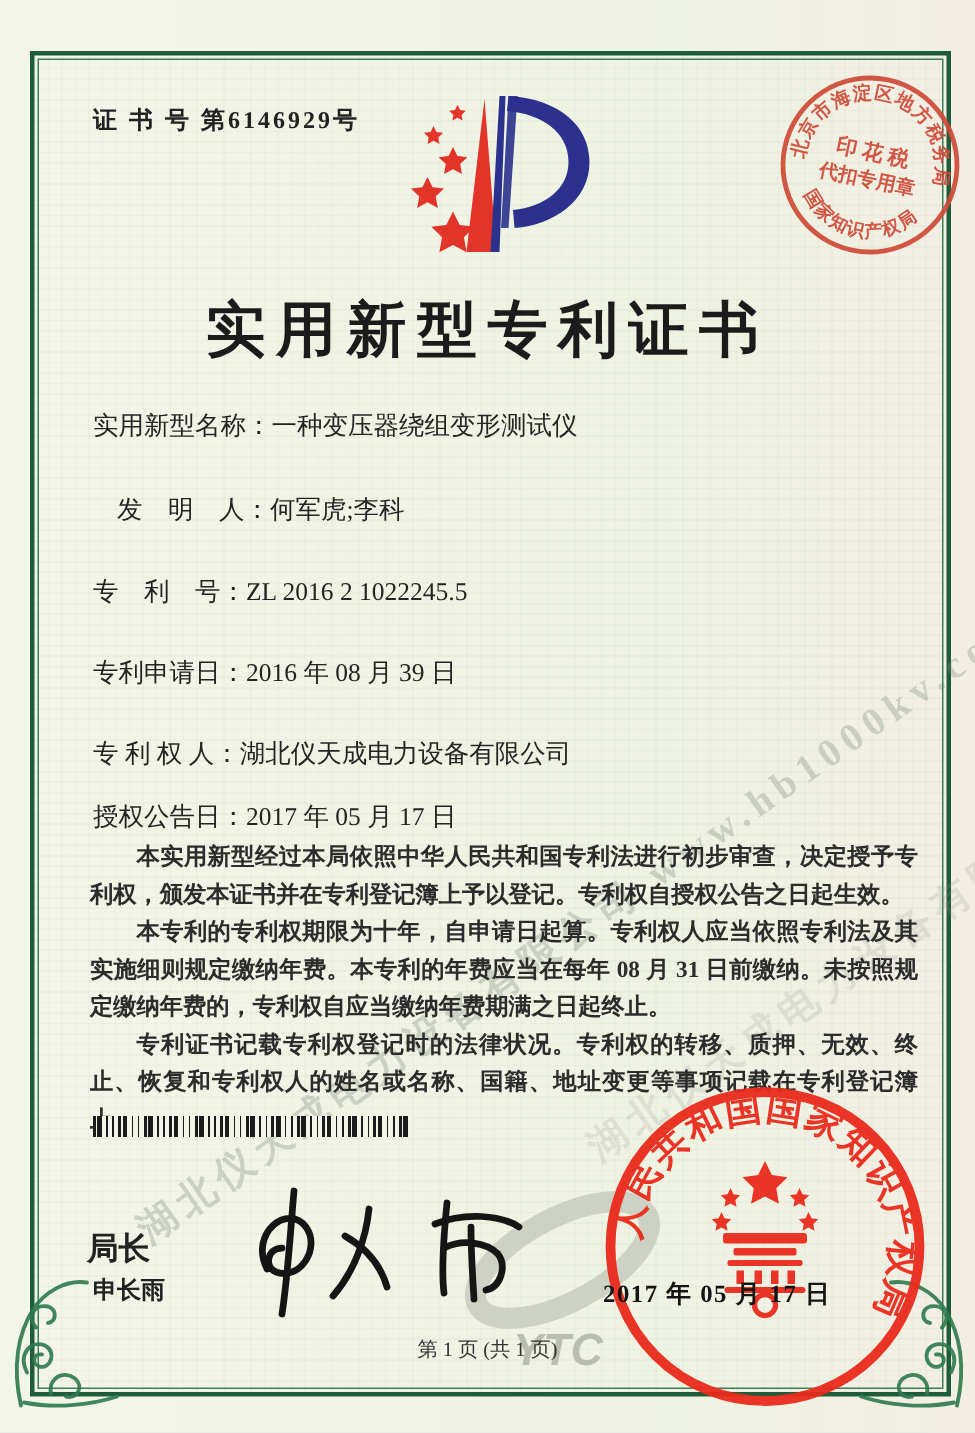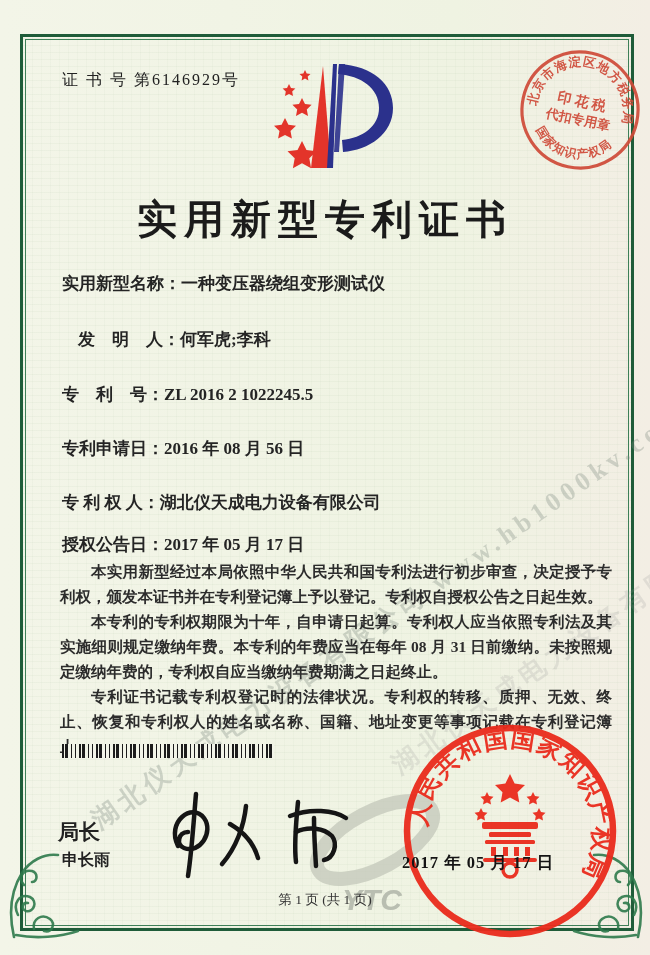--- a/index.html
+++ b/index.html
@@ -15,28 +15,28 @@
     position:absolute; left:20px; top:34px; right:16px; bottom:24px;
     border:3px solid #1f5c39; z-index:0;
     background-image:
       repeating-linear-gradient(0deg, rgba(140,172,132,0.07) 0 1px, transparent 1px 7px),
       repeating-linear-gradient(90deg, rgba(140,172,132,0.05) 0 1px, transparent 1px 9px);
   }
   .frame::after{content:""; position:absolute; inset:2px; border:1px solid #3d7f57;}
   .corner{position:absolute; z-index:2; opacity:.9;}
   .corner.bl{left:4px; bottom:14px;}
   .corner.br{right:2px; bottom:14px; transform:scaleX(-1);}
-  .cert-no{position:absolute; left:62px; top:70px; font-size:16px; font-weight:400;
+  .cert-no{position:absolute; left:62px; top:70px; font-size:16px; font-weight:700;
     letter-spacing:2px; z-index:2;}
   .logo{position:absolute; left:245px; top:56px; z-index:2;}
   .tax-stamp{position:absolute; left:512px; top:42px; z-index:3; transform:rotate(12deg); opacity:.92;}
   .title{position:absolute; left:0; top:176px; width:100%; text-align:center;
     font-size:40px; font-weight:700; letter-spacing:7px; z-index:2; color:#1b1b1b;margin-top:16px;}
   .fields{position:absolute; left:62px; top:0; z-index:2; width:540px;}
-  .field{position:absolute; left:0; font-size:17px; font-weight:700; white-space:nowrap; color:#242424;}
+  .field{position:absolute; left:0; font-size:17px; font-weight:400; white-space:nowrap; color:#242424;}
   .f0{top:272px;} .f1{top:328px;margin-left:16px;} .f2{top:383px;} .f3{top:437px;} .f4{top:491px;} .f5{top:533px;}
   .body-text{position:absolute; left:60px; top:559px; width:552px; z-index:2;
     font-size:15.5px; line-height:25px; text-align:justify; color:#2c2c2c; font-weight:700;}
   .body-text p{margin:0; text-indent:2em;}
   .barcode{position:absolute; left:62px; top:744px; width:212px; height:14px; z-index:2;
     background:repeating-linear-gradient(90deg,#1c1c1c 0 2px,#f2f4e8 2px 3px,#1c1c1c 3px 6px,#f2f4e8 6px 9px,#1c1c1c 9px 10px,#f2f4e8 10px 13px,#1c1c1c 13px 14px,#f2f4e8 14px 17px);}
   .sig-title{position:absolute; left:58px; top:818px; font-size:21px; font-weight:700; z-index:4;}
   .sig-name{position:absolute; left:62px; top:850px; font-size:16px; font-weight:700; z-index:4;}
   .ytc{position:absolute; left:280px; top:788px; z-index:1;}
   .signature{position:absolute; left:148px; top:788px; z-index:4;}
@@ -112,21 +112,21 @@
     <text x="68" y="64" text-anchor="middle" font-size="14" font-weight="700" fill="#cf4a38">印 花 税</text>
     <text x="68" y="82" text-anchor="middle" font-size="13" font-weight="700" fill="#cf4a38">代扣专用章</text>
   </svg>
 
   <div class="title">实用新型专利证书</div>
 
   <div class="fields">
     <div class="field f0"><span>实用新型名称：</span><span>一种变压器绕组变形测试仪</span></div>
     <div class="field f1"><span>发　明　人：</span><span>何军虎;李科</span></div>
     <div class="field f2"><span>专　利　号：</span><span>ZL 2016 2 1022245.5</span></div>
-    <div class="field f3"><span>专利申请日：</span><span>2016 年 08 月 56 日</span></div>
+    <div class="field f3"><span>专利申请日：</span><span>2016 年 08 月 39 日</span></div>
     <div class="field f4"><span>专 利 权 人：</span><span>湖北仪天成电力设备有限公司</span></div>
     <div class="field f5"><span>授权公告日：</span><span>2017 年 05 月 17 日</span></div>
   </div>
 
   <div class="body-text">
     <p>本实用新型经过本局依照中华人民共和国专利法进行初步审查，决定授予专利权，颁发本证书并在专利登记簿上予以登记。专利权自授权公告之日起生效。</p>
     <p>本专利的专利权期限为十年，自申请日起算。专利权人应当依照专利法及其实施细则规定缴纳年费。本专利的年费应当在每年 08 月 31 日前缴纳。未按照规定缴纳年费的，专利权自应当缴纳年费期满之日起终止。</p>
     <p>专利证书记载专利权登记时的法律状况。专利权的转移、质押、无效、终止、恢复和专利权人的姓名或名称、国籍、地址变更等事项记载在专利登记簿上。</p>
   </div>
 

